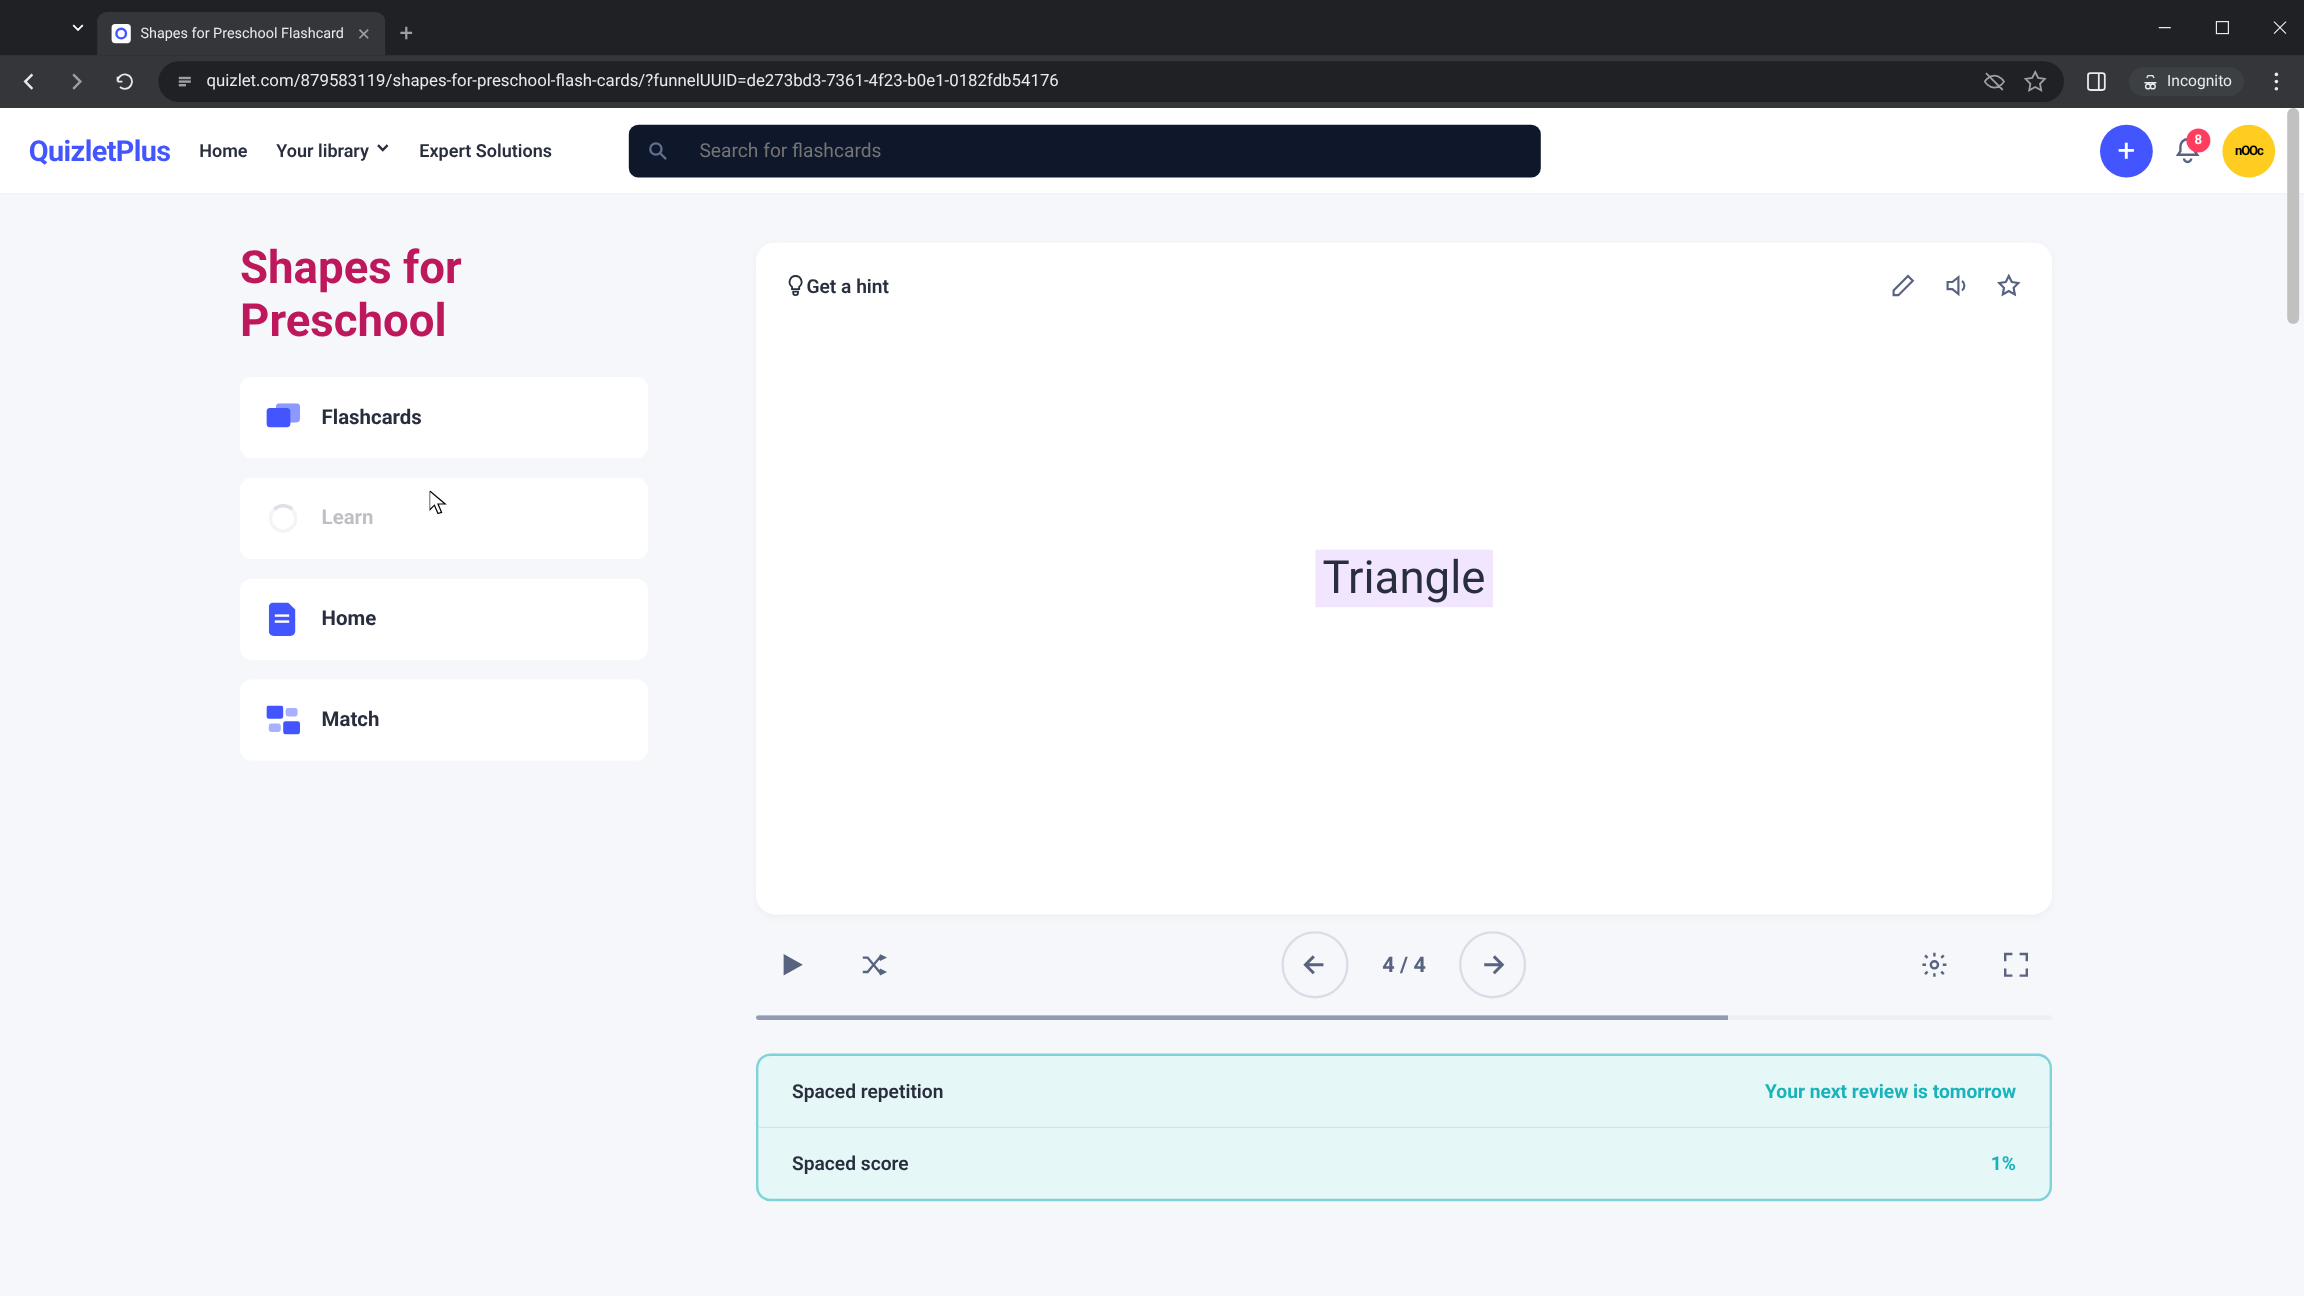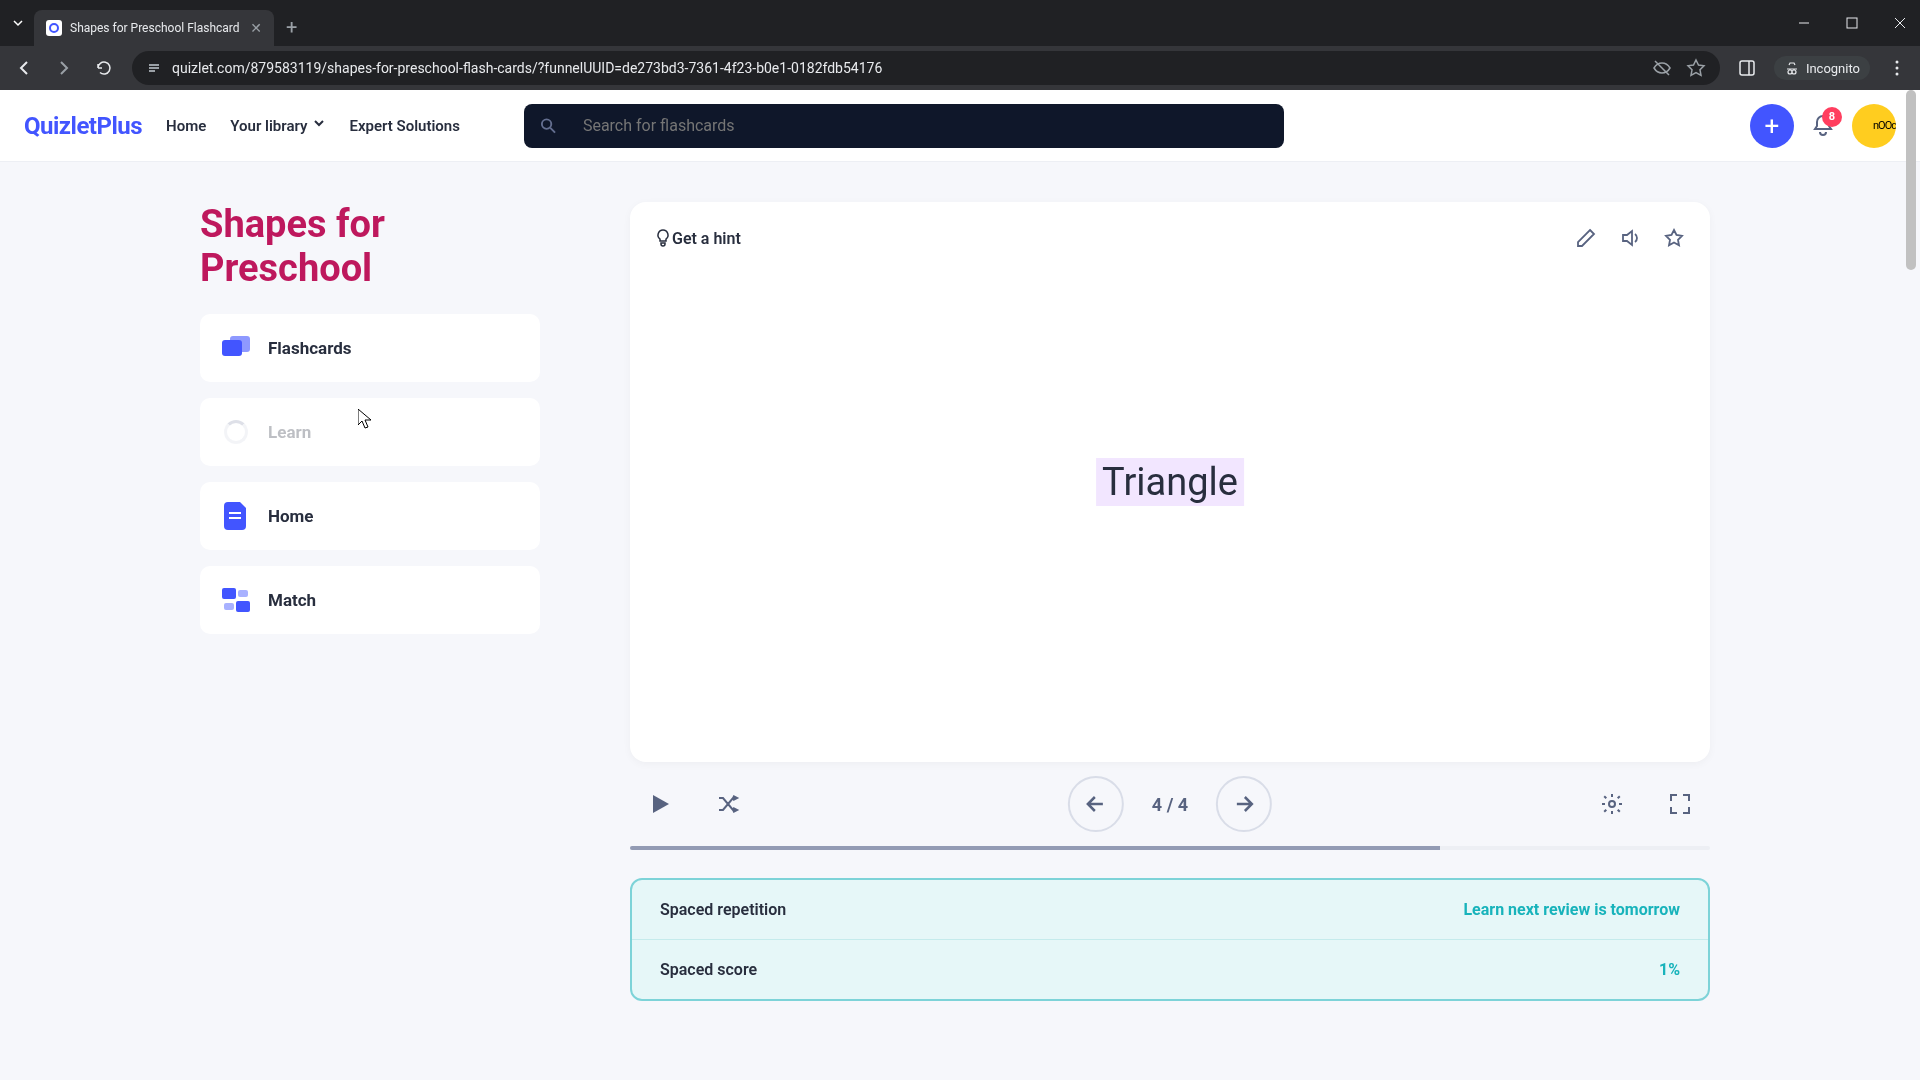--- a/index.html
+++ b/index.html
@@ -1,19 +1,19 @@
 <!DOCTYPE html>
 <html><head>
 <meta charset="utf-8">
 <style>
 * { margin: 0; padding: 0; box-sizing: border-box; font-family: -apple-system, BlinkMacSystemFont, "Segoe UI", Roboto, sans-serif; }
 body { width: 1920px; height: 1080px; overflow: hidden; background: #202124; }
 
 
-.browser-top { background: #202124; height: 46px; display: flex; align-items: center; padding: 0 8px; }
+.browser-top { background: #202124; height: 46px; display: flex; align-items: center; padding: 0 8px; margin-left: 47px; }
 .tab-dropdown { width: 20px; height: 20px; color: #fff; display: flex; align-items: center; justify-content: center; cursor: pointer; margin-right: 6px; }
 .browser-tab { background: #35363a; color: #e8eaed; height: 36px; border-radius: 8px 8px 0 0; display: flex; align-items: center; padding: 0 12px; gap: 8px; min-width: 240px; margin-top: 10px; }
 .tab-favicon { width: 16px; height: 16px; border-radius: 3px; background: #fff; display: flex; align-items: center; justify-content: center; }
 .tab-favicon-inner { width: 10px; height: 10px; border: 2px solid #4255ff; border-radius: 50%; }
 .tab-title { font-size: 12px; flex: 1; white-space: nowrap; overflow: hidden; text-overflow: ellipsis; }
 .tab-close { color: #9aa0a6; font-size: 14px; cursor: pointer; }
 .new-tab { color: #9aa0a6; font-size: 20px; margin-left: 12px; margin-top: 8px; cursor: pointer; }
 .window-controls { margin-left: auto; display: flex; gap: 24px; color: #e8eaed; }
 .win-ctrl { width: 24px; height: 24px; display: flex; align-items: center; justify-content: center; cursor: pointer; }
 
@@ -34,21 +34,21 @@
 .header { background: #fff; height: 72px; display: flex; align-items: center; padding: 0 24px; gap: 24px; border-bottom: 1px solid #edeff4; }
 .logo { font-size: 24px; font-weight: 700; color: #4255ff; letter-spacing: -0.5px; }
 .nav-link { font-size: 15px; font-weight: 600; color: #282e3e; cursor: pointer; }
 .nav-dropdown { display: flex; align-items: flex-start; gap: 6px; }
 .search-container { flex: 1; max-width: 760px; background: #0f172a; border-radius: 8px; height: 44px; display: flex; align-items: center; padding: 0 16px; gap: 26px; margin-left: 40px; }
 .search-container input { border: none; background: transparent; font-size: 16px; width: 100%; outline: none; color: #646f90; }
 .header-right { margin-left: auto; display: flex; align-items: center; gap: 16px; }
 .plus-btn { width: 44px; height: 44px; border-radius: 50%; background: #4255ff; color: #fff; display: flex; align-items: center; justify-content: center; font-size: 26px; cursor: pointer; }
 .bell-wrap { position: relative; }
 .bell-badge { position: absolute; top: -6px; right: -6px; background: #ff3e5f; color: #fff; font-size: 11px; font-weight: 700; width: 20px; height: 20px; border-radius: 50%; display: flex; align-items: center; justify-content: center; }
-.avatar { width: 44px; height: 44px; border-radius: 50%; background: #ffcd1f; display: flex; align-items: center; justify-content: flex-end; font-weight: 400; overflow: hidden; }
+.avatar { width: 44px; height: 44px; border-radius: 50%; background: #ffcd1f; display: flex; align-items: center; justify-content: center; font-weight: 700; overflow: hidden; }
 .avatar-face { font-size: 11px; letter-spacing: -1px; }
 
 .content { display: flex; padding: 40px 200px 40px 200px; gap: 90px; }
 .sidebar { width: 340px; flex-shrink: 0; }
 .set-title { font-size: 38px; font-weight: 700; color: #be185d; margin-bottom: 24px; }
 .mode-list { display: flex; flex-direction: column; gap: 16px; }
 .mode-item { background: #fff; border-radius: 10px; padding: 18px 20px; display: flex; align-items: center; gap: 18px; cursor: pointer; border: 2px solid transparent; }
 .mode-item.loading .mode-icon { opacity: 0.3; }
 .mode-item.loading .mode-label { opacity: 0.3; }
 .mode-icon { width: 28px; height: 28px; display: flex; align-items: center; justify-content: center; }
@@ -329,21 +329,21 @@
         </div>
       </div>
 
       <div class="progress">
         <div class="progress-fill"></div>
       </div>
 
       <div class="sr-panel">
         <div class="sr-row">
           <span class="sr-label">Spaced repetition</span>
-          <span class="sr-value">Learn next review is tomorrow</span>
+          <span class="sr-value">Your next review is tomorrow</span>
         </div>
         <div class="sr-row">
           <span class="sr-label">Spaced score</span>
           <span class="sr-value">1%</span>
         </div>
       </div>
     </div>
   </div>
 
   <div class="page-scrollbar">

